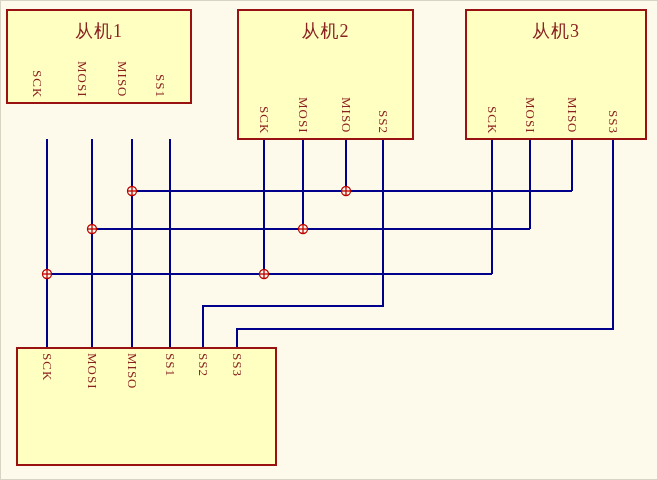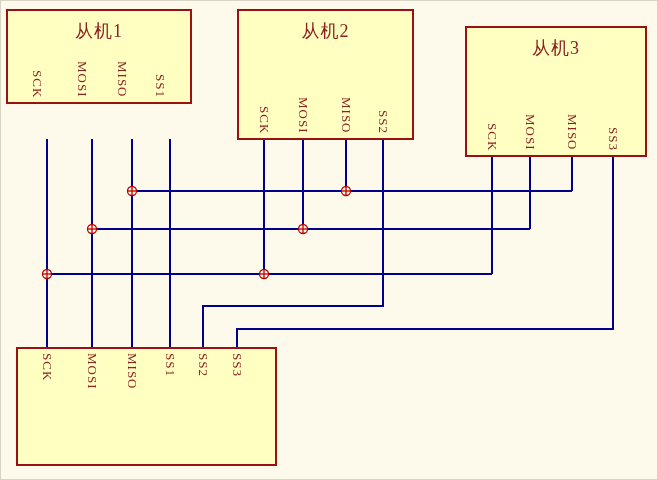--- a/index.html
+++ b/index.html
@@ -131,21 +131,21 @@
   </div>
 
   <div class="box slave" style="left:236px;top:8px;width:177px;height:131px;">
     <div class="box-title">从机2</div>
     <span class="pin-label" style="left:25px">SCK</span>
     <span class="pin-label" style="left:64px">MOSI</span>
     <span class="pin-label" style="left:107px">MISO</span>
     <span class="pin-label" style="left:144px">SS2</span>
   </div>
 
-  <div class="box slave" style="left:464px;top:25px;width:182px;height:131px;">
+  <div class="box slave" style="left:464px;top:8px;width:182px;height:131px;">
     <div class="box-title">从机3</div>
     <span class="pin-label" style="left:25px">SCK</span>
     <span class="pin-label" style="left:63px">MOSI</span>
     <span class="pin-label" style="left:105px">MISO</span>
     <span class="pin-label" style="left:146px">SS3</span>
   </div>
 
   <div class="box master" style="left:15px;top:346px;width:261px;height:119px;">
     <span class="pin-label" style="left:29px">SCK</span>
     <span class="pin-label" style="left:74px">MOSI</span>

